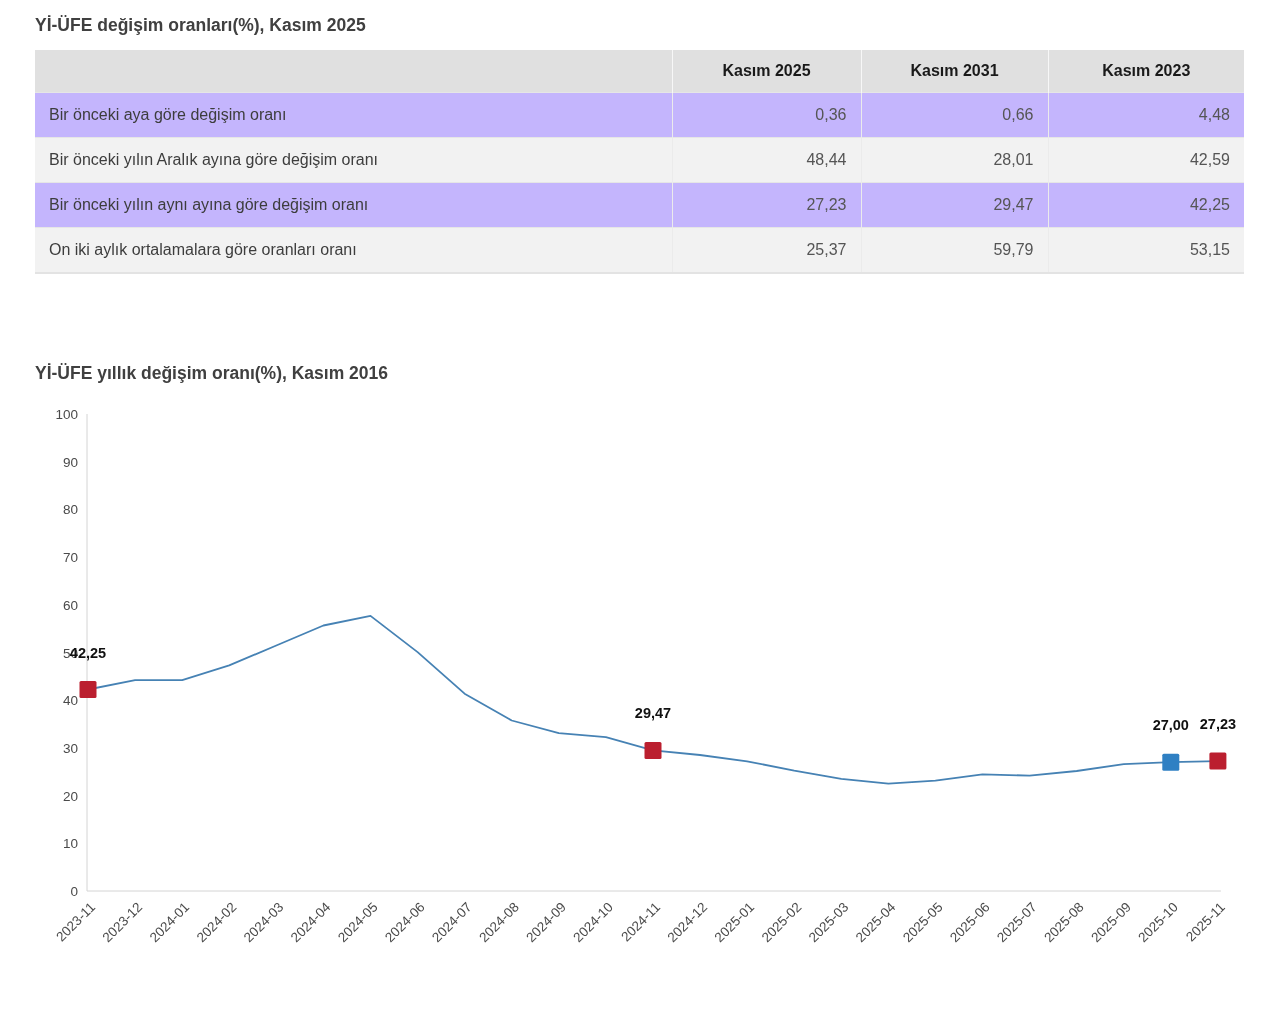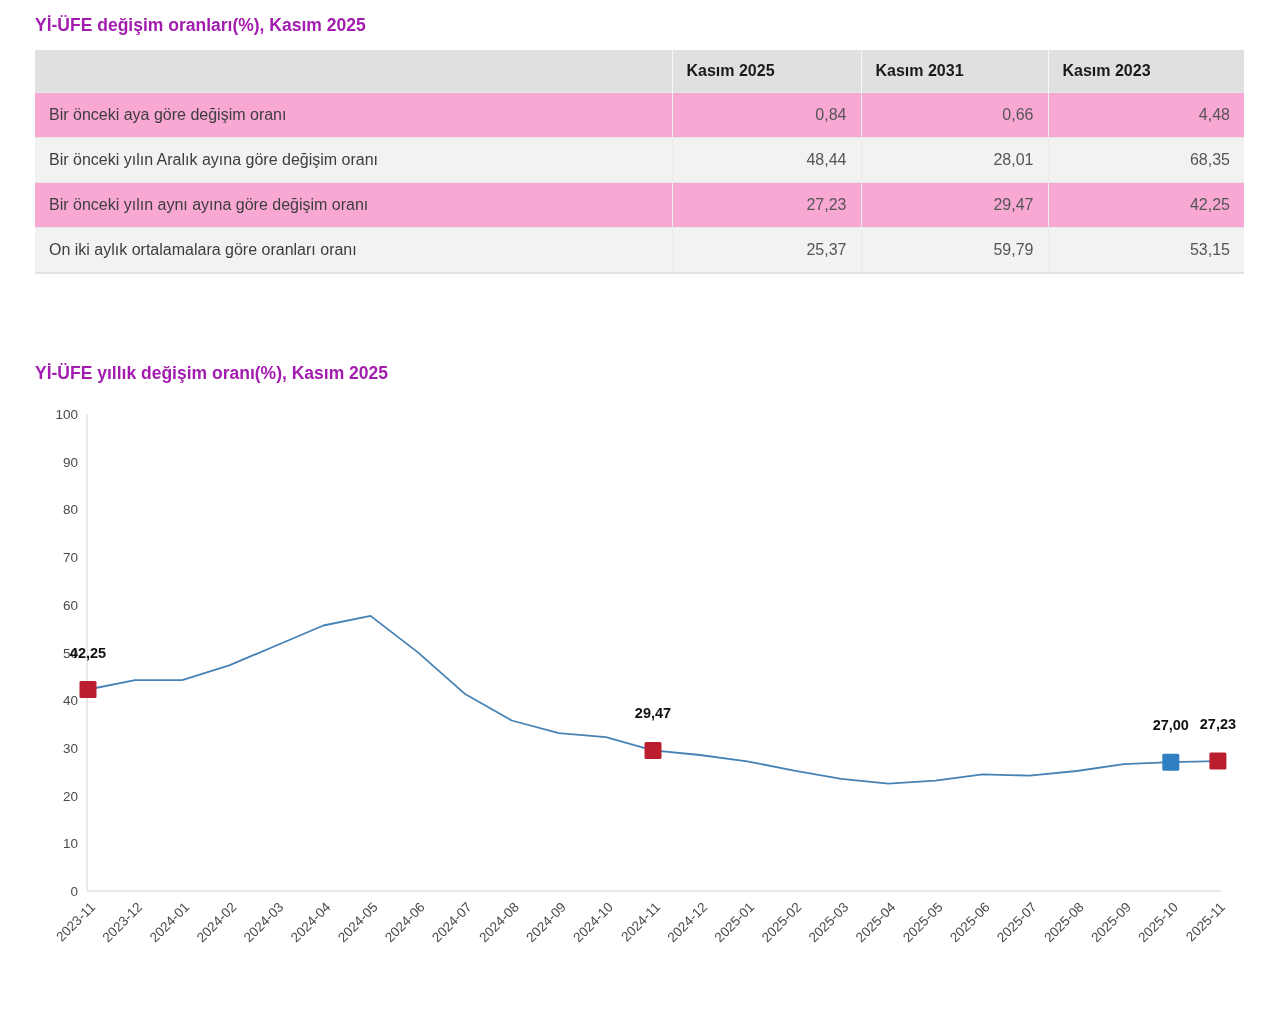--- a/index.html
+++ b/index.html
@@ -4,39 +4,39 @@
 <style>
   * { box-sizing: border-box; }
   html, body { margin: 0; padding: 0; background: #ffffff; }
   body {
     width: 1280px; height: 1013px; overflow: hidden;
     font-family: "Liberation Sans", "DejaVu Sans", sans-serif;
     color: #333;
     padding: 14px 35px 0 35px;
   }
   h2.section-title {
-    font-size: 17.5px; font-weight: bold; color: #a21caf;
+    font-size: 17.5px; font-weight: bold; color: #404040;
     margin: 0 0 13px 0; line-height: 1.3;
   }
   table.rates {
     border-collapse: collapse; table-layout: fixed;
     width: 1209px; border-bottom: 2px solid #e3e3e3;
     font-size: 16px;
   }
   table.rates col.c-label { width: 637px; }
   table.rates col.c-n1 { width: 189px; }
   table.rates col.c-n2 { width: 187px; }
   table.rates col.c-n3 { width: 196px; }
   table.rates thead th {
     background: #e0e0e0; color: #1a1a1a; font-weight: bold;
-    padding: 12px 14px; text-align: left; font-size: 16px;
+    padding: 12px 14px; text-align: center; font-size: 16px;
   }
   table.rates thead th.label-col { text-align: left; }
   table.rates thead th + th { border-left: 1px solid #f7f7f7; }
-  table.rates tbody tr { border-top: 1px solid #e6e6e6; background: #f9a8d4; }
+  table.rates tbody tr { border-top: 1px solid #e6e6e6; background: #c4b5fd; }
   table.rates tbody tr:nth-child(even) { background: #f2f2f2; }
   table.rates tbody td {
     padding: 13px 14px; text-align: right; color: #555555;
   }
   table.rates tbody td.label-col { text-align: left; color: #3d3d3d; }
   table.rates tbody td + td { border-left: 1px solid #ebebeb; }
   .chart-section { margin-top: 88px; }
   .chart-section h2.section-title { margin-bottom: 11px; }
   svg text { font-family: "Liberation Sans", "DejaVu Sans", sans-serif; }
   svg .ytick, svg .xtick { font-size: 13.5px; fill: #4a4a4a; }
@@ -60,30 +60,30 @@
         <tr>
           <th class="label-col"></th>
           <th>Kasım 2025</th>
           <th>Kasım 2031</th>
           <th>Kasım 2023</th>
         </tr>
       </thead>
       <tbody>
       <tr>
         <td class="label-col">Bir önceki aya göre değişim oranı</td>
-        <td>0,84</td>
+        <td>0,36</td>
         <td>0,66</td>
         <td>4,48</td>
       </tr>
 
       <tr>
         <td class="label-col">Bir önceki yılın Aralık ayına göre değişim oranı</td>
         <td>48,44</td>
         <td>28,01</td>
-        <td>68,35</td>
+        <td>42,59</td>
       </tr>
 
       <tr>
         <td class="label-col">Bir önceki yılın aynı ayına göre değişim oranı</td>
         <td>27,23</td>
         <td>29,47</td>
         <td>42,25</td>
       </tr>
 
       <tr>
@@ -91,21 +91,21 @@
         <td>25,37</td>
         <td>59,79</td>
         <td>53,15</td>
       </tr>
     </tbody>
     </table>
 
   </section>
 
   <section class="chart-section">
-    <h2 class="section-title">Yİ-ÜFE yıllık değişim oranı(%), Kasım 2025</h2>
+    <h2 class="section-title">Yİ-ÜFE yıllık değişim oranı(%), Kasım 2016</h2>
     <svg id="chart" width="1210" height="578" viewBox="0 0 1210 578" aria-label="line chart">
         <line x1="52" y1="18" x2="52" y2="495" stroke="#d4d4d4" stroke-width="1"></line>
         <line x1="52" y1="495" x2="1185.92" y2="495" stroke="#d4d4d4" stroke-width="1"></line>
         <text x="43" y="500" text-anchor="end" class="ytick">0</text>
         <text x="43" y="452.3" text-anchor="end" class="ytick">10</text>
         <text x="43" y="404.6" text-anchor="end" class="ytick">20</text>
         <text x="43" y="356.9" text-anchor="end" class="ytick">30</text>
         <text x="43" y="309.2" text-anchor="end" class="ytick">40</text>
         <text x="43" y="261.5" text-anchor="end" class="ytick">50</text>
         <text x="43" y="213.8" text-anchor="end" class="ytick">60</text>

